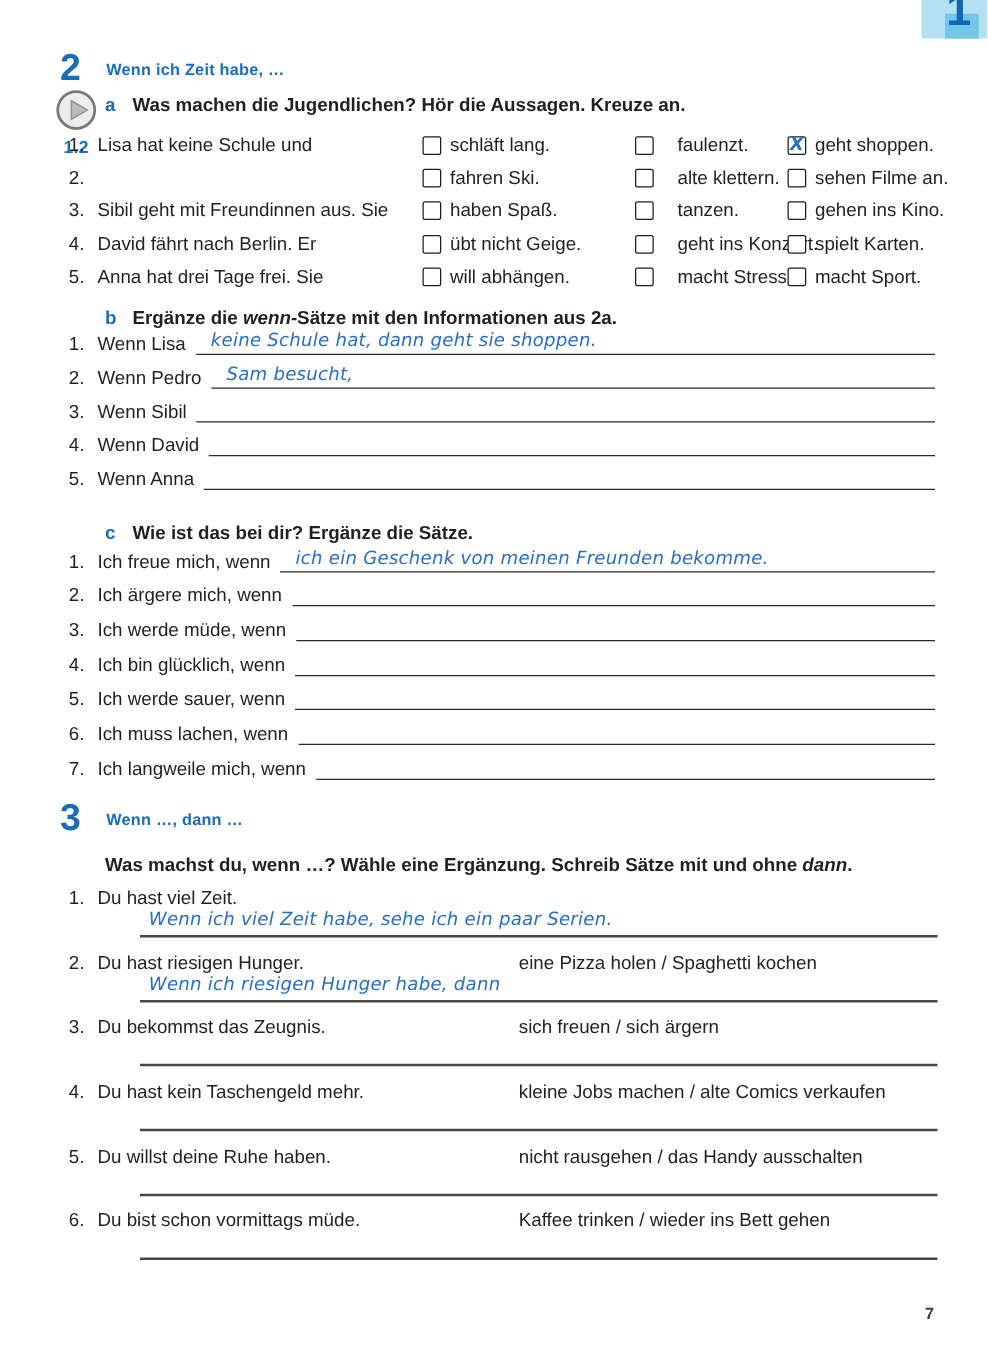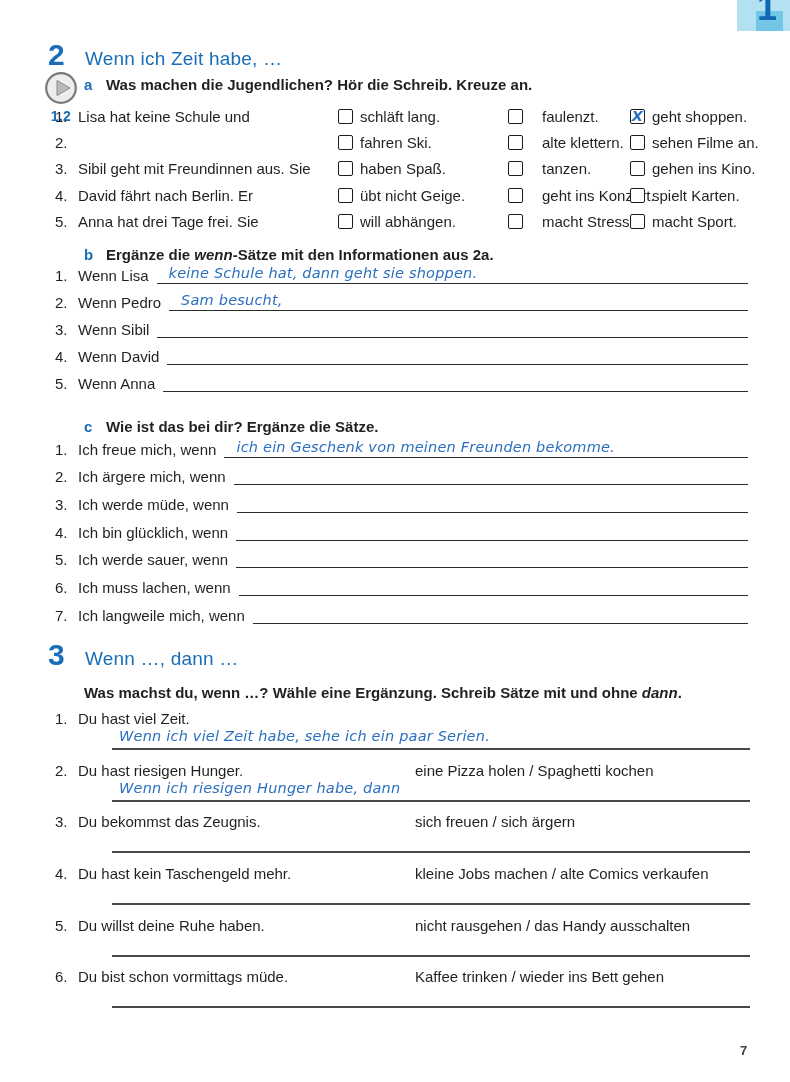--- a/index.html
+++ b/index.html
@@ -17,21 +17,21 @@
   
   .chapter-tab{position:absolute;left:737px;top:0;width:53px;height:31px;overflow:hidden;}
   .tab-light{position:absolute;left:0;top:0;width:53px;height:31px;background:#b3e1f2;}
   .tab-mid{position:absolute;left:19px;top:11px;width:27px;height:20px;background:#74c6e6;}
   .tab-digit{position:absolute;left:13px;top:-13px;width:34px;text-align:center;
     font-size:36px;font-weight:bold;color:#0f68b1;}
 
   
   .ex-header{position:absolute;left:48px;display:flex;}
   .ex-num{font-size:30px;font-weight:bold;color:var(--blue);width:37px;line-height:1;}
-  .ex-title{font-size:19px;font-weight:normal;color:var(--blue);padding-top:8px;letter-spacing:0.2px;}
+  .ex-title{font-size:13px;font-weight:bold;color:var(--blue);padding-top:8px;letter-spacing:0.2px;}
   #ex2-header{top:40px;}
   #ex3-header{top:640px;}
 
   .part-header{position:absolute;font-weight:bold;font-size:15px;display:flex;}
   .part-letter{color:var(--blue);width:22px;flex:0 0 22px;}
   .part-title{color:var(--ink);}
   .it{font-style:italic;}
   #a-header{left:84px;top:76px;}
   #b-header{left:84px;top:246px;}
   #c-header{left:84px;top:418px;}
@@ -100,21 +100,21 @@
       <svg width="34" height="34" viewBox="0 0 34 34">
         <circle cx="17" cy="17" r="14.8" fill="#ededee" stroke="#77787b" stroke-width="2.2"></circle>
         <polygon points="13,9.5 26,17 13,24.5" fill="#b9babc" stroke="#8a8b8e" stroke-width="1"></polygon>
       </svg>
     </span>
     <div class="track">1.2</div>
   </div>
 
   <div class="part-header" id="a-header">
     <span class="part-letter">a</span>
-    <span class="part-title">Was machen die Jugendlichen? Hör die Schreib. Kreuze an.</span>
+    <span class="part-title">Was machen die Jugendlichen? Hör die Aussagen. Kreuze an.</span>
   </div>
   <div class="a-table" id="a-rows">
       <div class="a-row">
         <span class="num">1.</span>
         <span class="stem">Lisa hat keine Schule und</span>
         <div class="opt opt1">
           <span class="cb"></span>
           <span class="opt-label">schläft lang.</span>
         </div>
         <div class="opt opt2">

